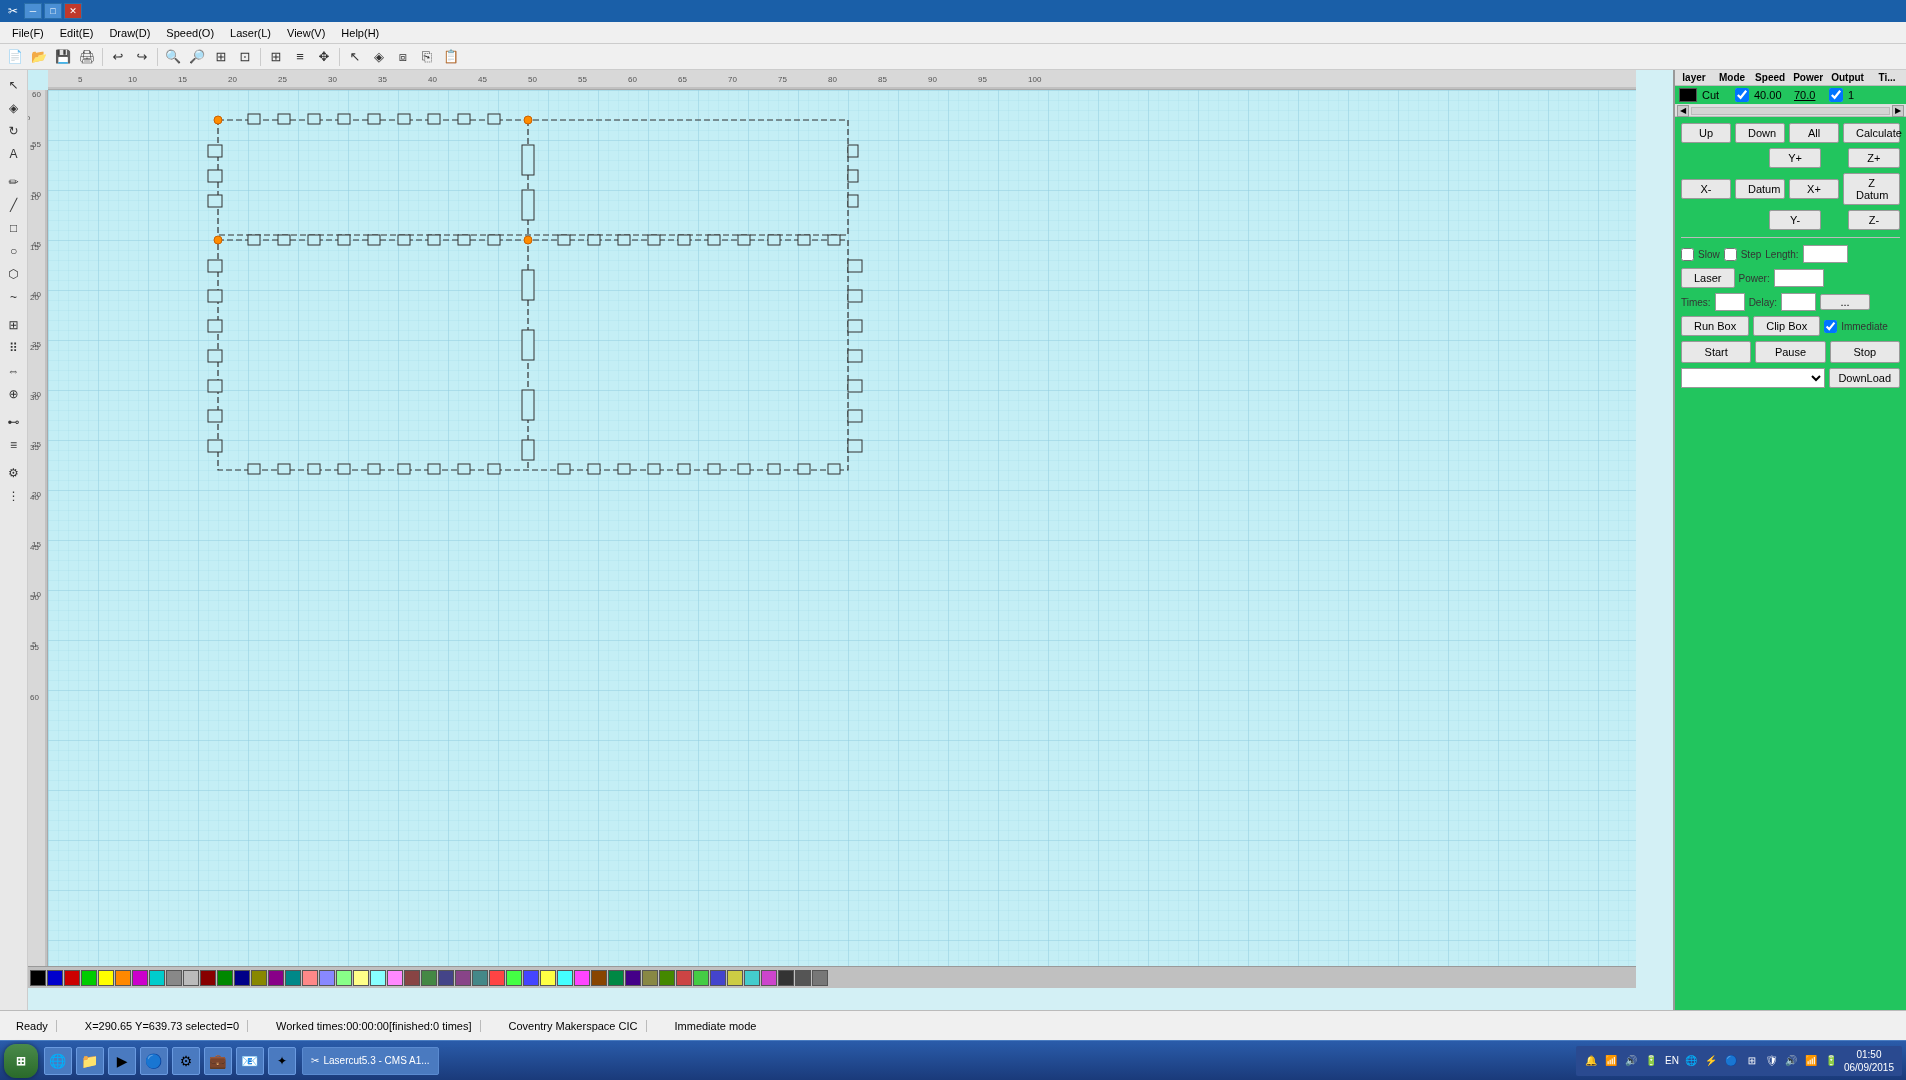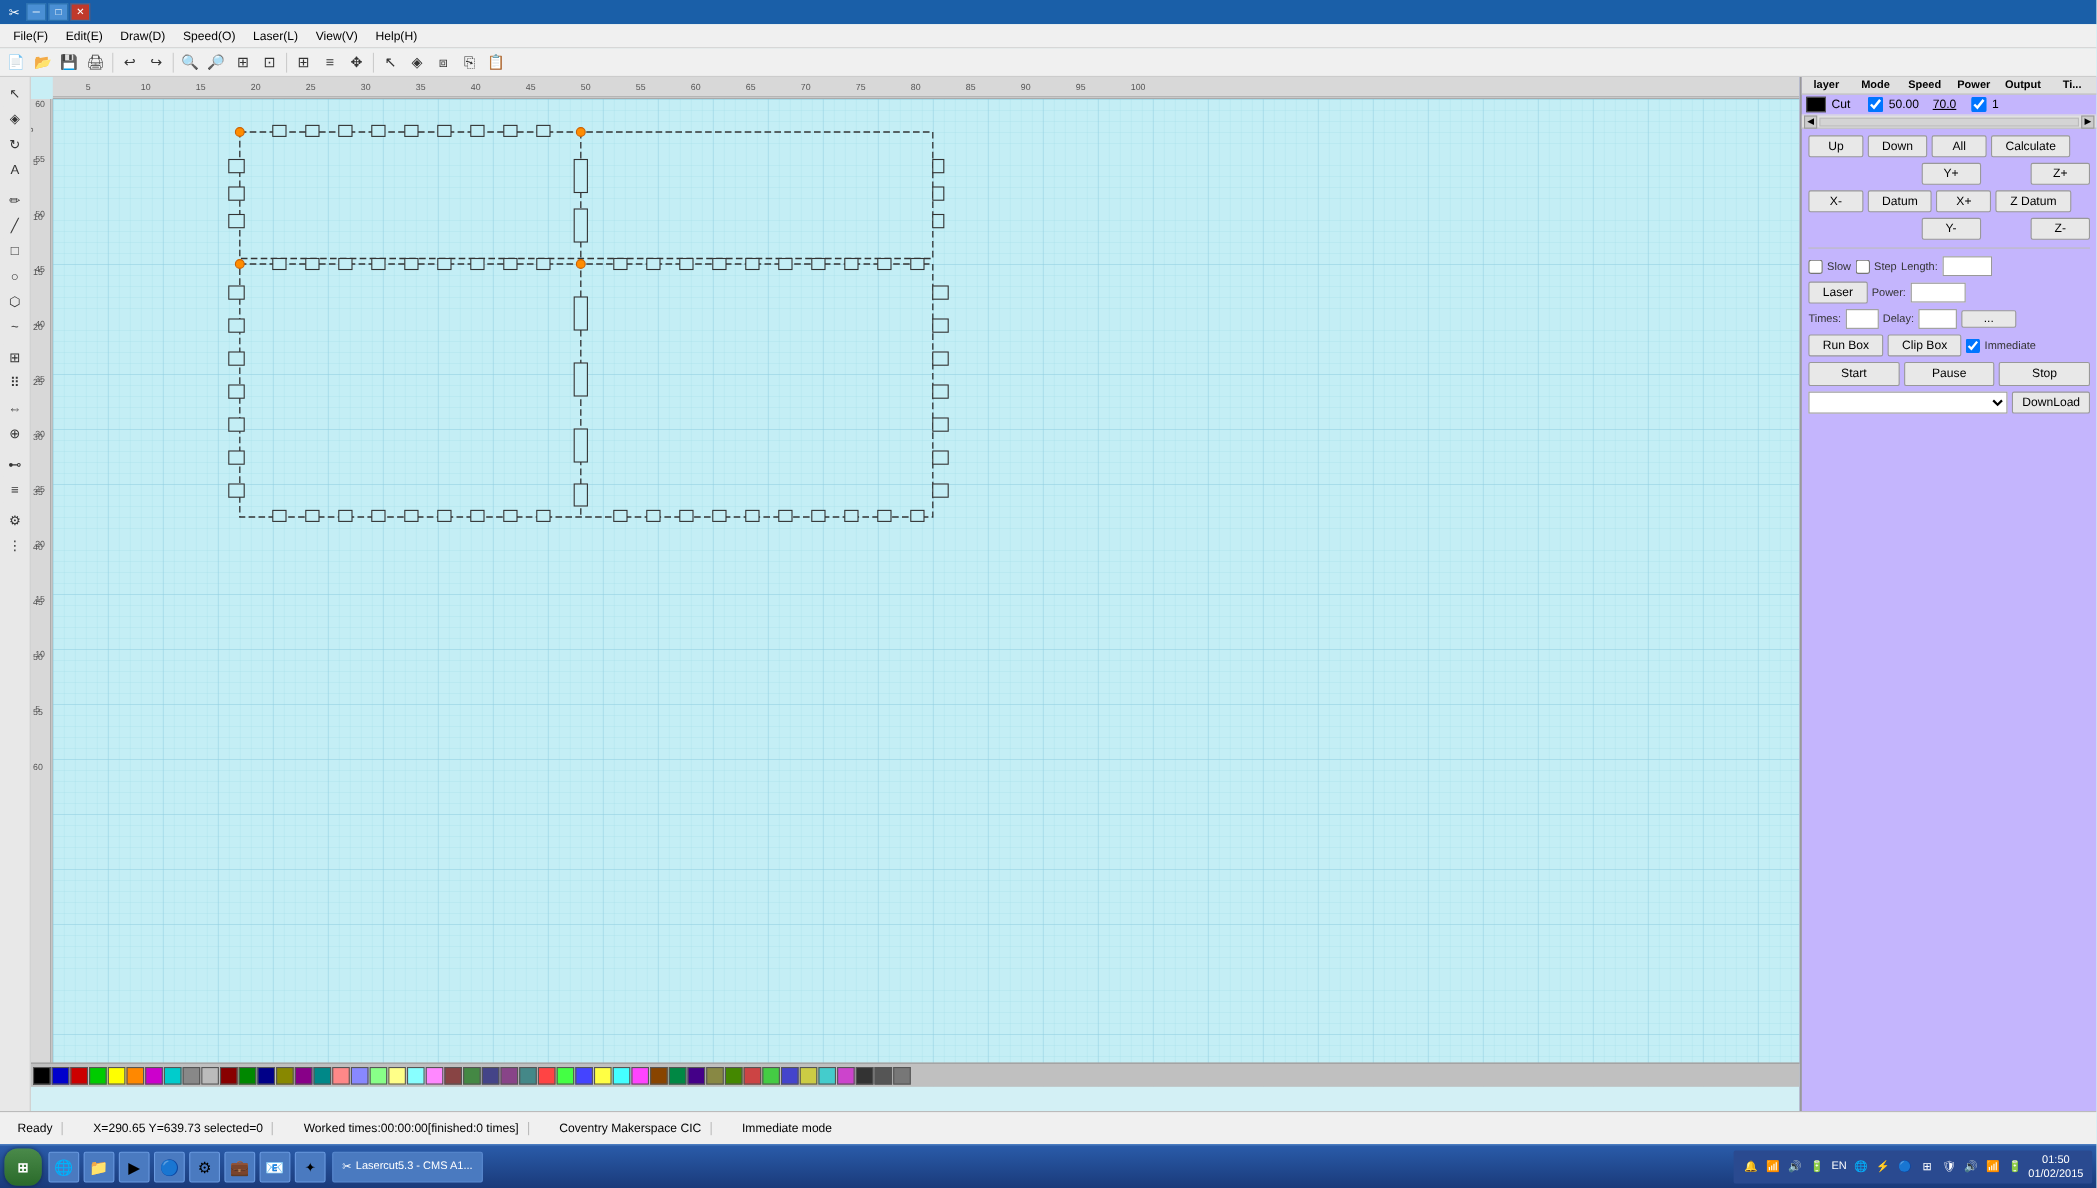--- a/index.html
+++ b/index.html
@@ -51,22 +51,22 @@
       padding-top: 4px; gap: 1px; z-index: 100; overflow: hidden;
     }
     .tool-btn {
       width: 22px; height: 22px; background: #e8e8e8; border: 1px solid transparent;
       cursor: pointer; display: flex; align-items: center; justify-content: center;
       font-size: 12px; color: #333;
     }
 
     
     #right-panel {
-      position: absolute; top: 70px; right: 0; width: 270px; bottom: 30px;
-      background: #c4b5fd; border-left: 2px solid #999;
+      position: absolute; top: 70px; right: 0; width: 233px; bottom: 30px;
+      background: #22c55e; border-left: 2px solid #999;
       display: flex; flex-direction: column;
     }
 
     
     #rp-header {
       display: flex; background: #e0e0e0; border-bottom: 1px solid #bbb;
       padding: 2px 4px; font-size: 10px; font-weight: bold;
       gap: 8px;
     }
     #rp-header span { flex: 1; text-align: center; }
@@ -444,21 +444,21 @@
       <span>Speed</span>
       <span>Power</span>
       <span>Output</span>
       <span>Ti...</span>
     </div>
 
     <div class="layer-row">
       <div class="layer-color-box" style="background:#000000;"></div>
       <span style="min-width:28px;">Cut</span>
       <input type="checkbox" checked="" style="width: 14px; height: 14px;">
-      <span style="min-width:35px;">50.00</span>
+      <span style="min-width:35px;">40.00</span>
       <span style="min-width:30px;text-decoration:underline;">70.0</span>
       <input type="checkbox" checked="" style="width: 14px; height: 14px;">
       <span>1</span>
     </div>
 
     <div id="rp-scroll-bar">
       <div class="scroll-arrow">◀</div>
       <div class="scroll-thumb"></div>
       <div class="scroll-arrow">▶</div>
     </div>
@@ -630,16 +630,16 @@
     <div class="tray-icon">🌐</div>
     <div class="tray-icon">⚡</div>
     <div class="tray-icon">🔵</div>
     <div class="tray-icon">⊞</div>
     <div class="tray-icon">🛡</div>
     <div class="tray-icon">🔊</div>
     <div class="tray-icon">📶</div>
     <div class="tray-icon">🔋</div>
     <div class="tray-time">
       <div>01:50</div>
-      <div>01/02/2015</div>
+      <div>06/09/2015</div>
     </div>
   </div>
 </div>
 
 </body></html>

